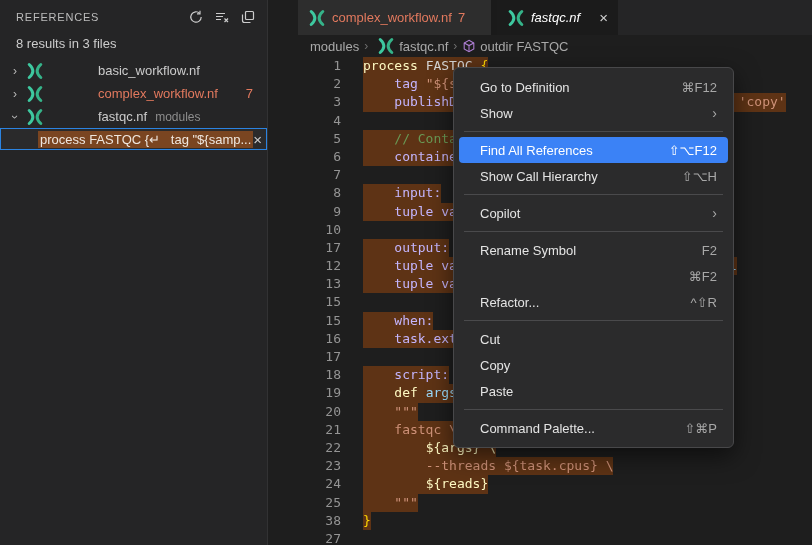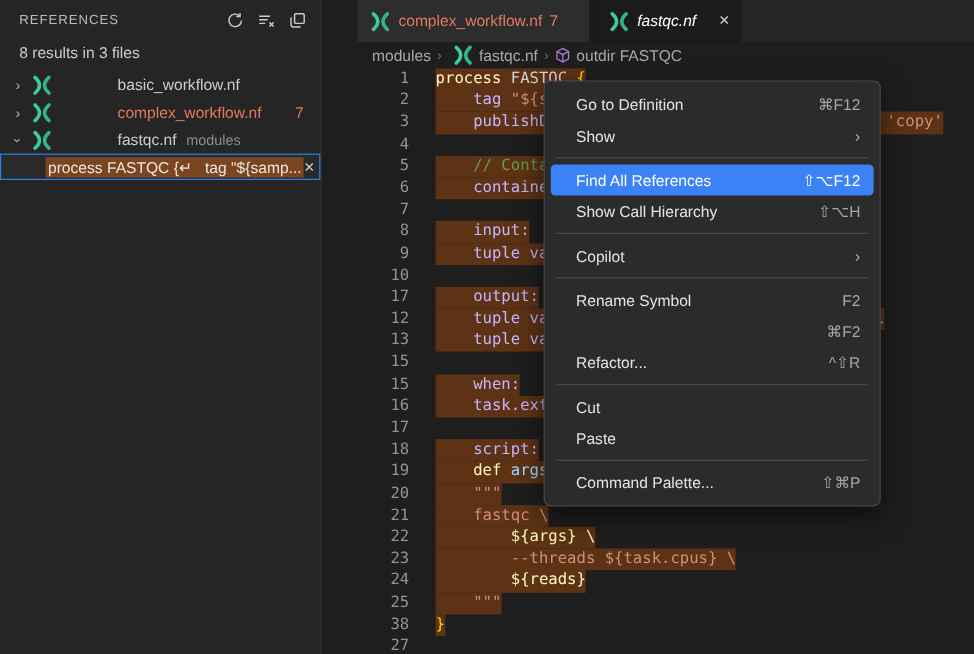--- a/index.html
+++ b/index.html
@@ -326,20 +326,23 @@
     </div>
     <div class="menu-item">
       <span>Refactor...</span>
       <span class="shortcut">^⇧R</span>
     </div>
     <div class="menu-sep"></div>
     <div class="menu-item">
       <span>Cut</span>
     </div>
     <div class="menu-item">
+      <span>Copy</span>
+    </div>
+    <div class="menu-item">
       <span>Paste</span>
     </div>
     <div class="menu-sep"></div>
     <div class="menu-item">
       <span>Command Palette...</span>
       <span class="shortcut">⇧⌘P</span>
     </div>
   </div>
 
 </body></html>

